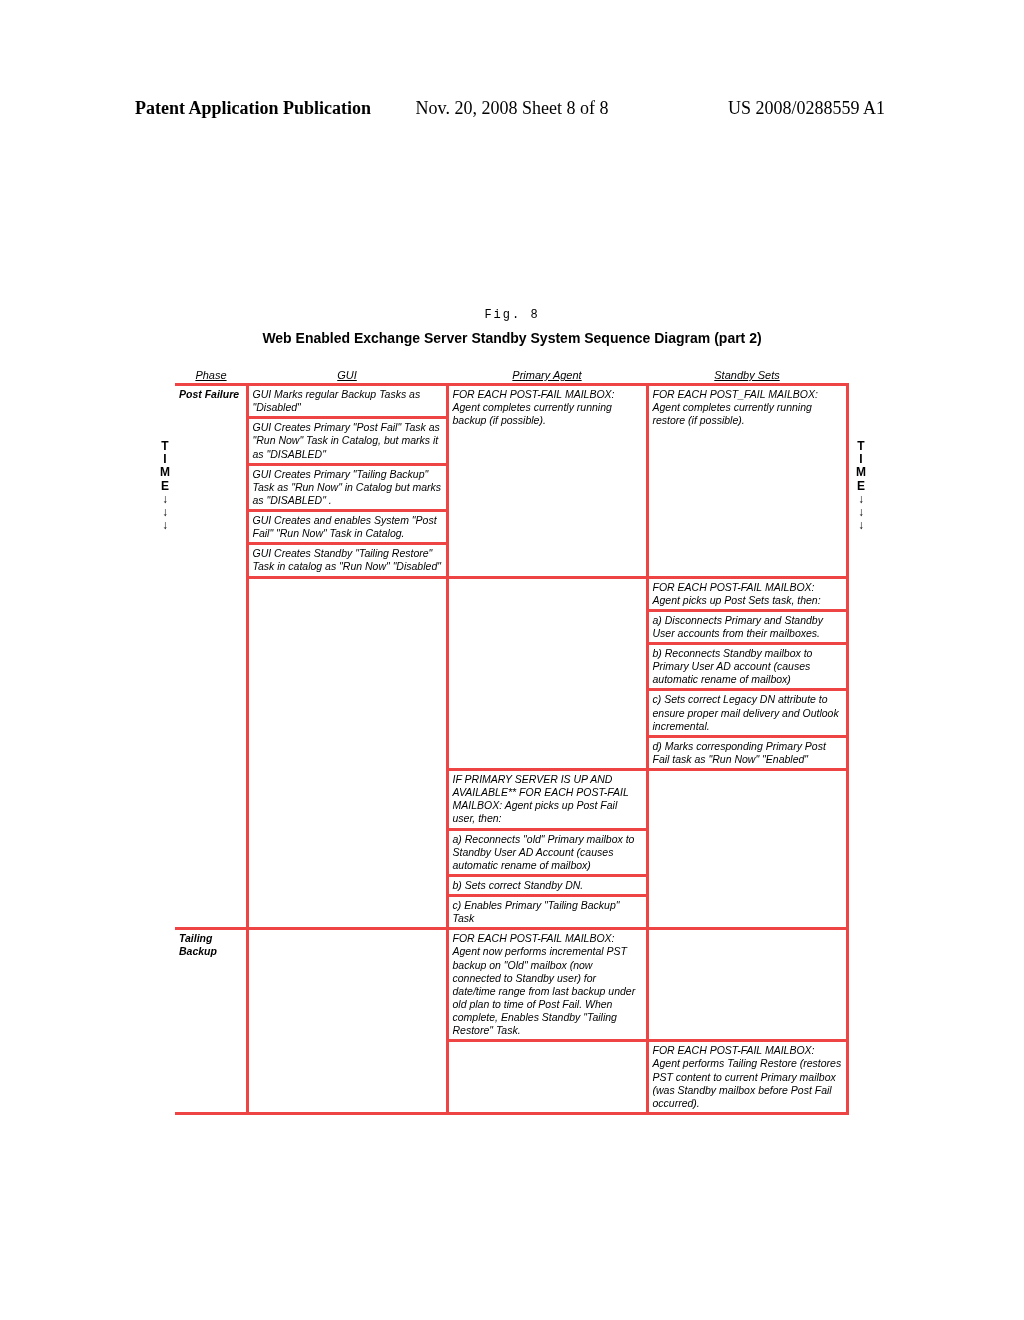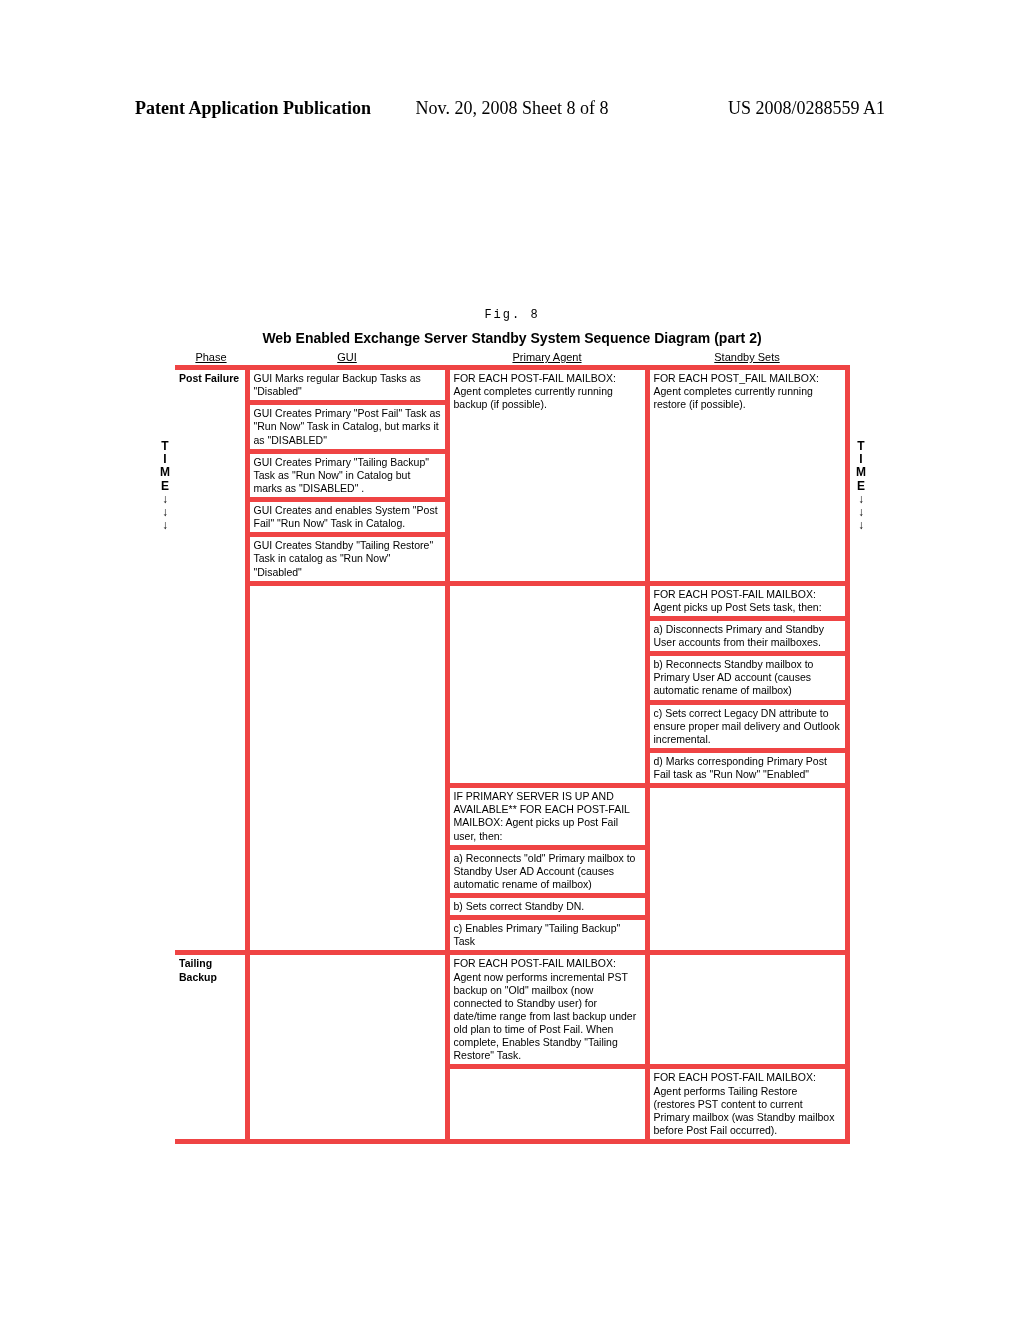--- a/index.html
+++ b/index.html
@@ -34,38 +34,39 @@
     .subtitle {
       position: absolute;
       top: 330px;
       left: 50%;
       transform: translateX(-50%);
       font-size: 14px;
       font-weight: bold;
     }
     .table-wrap {
       position: absolute;
-      top: 349px;
+      top: 367px;
       left: 175px;
       width: 672px;
+      font-style: italic;
     }
     table {
       border-collapse: collapse;
       width: 100%;
       table-layout: fixed;
     }
     th {
       text-align: center;
       font-size: 11px;
       text-decoration: underline;
       padding: 2px 4px;
       font-weight: normal;
     }
     td {
-      border: 5px solid #ef4444;
+      border: 3px solid #ef4444;
       font-size: 10.5px;
       padding: 2px 4px;
       vertical-align: top;
       line-height: 1.25;
     }
     col.c1 { width: 72px; }
     col.c2 { width: 200px; }
     col.c3 { width: 200px; }
     col.c4 { width: 200px; }
     .phase-label { font-size: 10.5px; font-weight: bold; }

